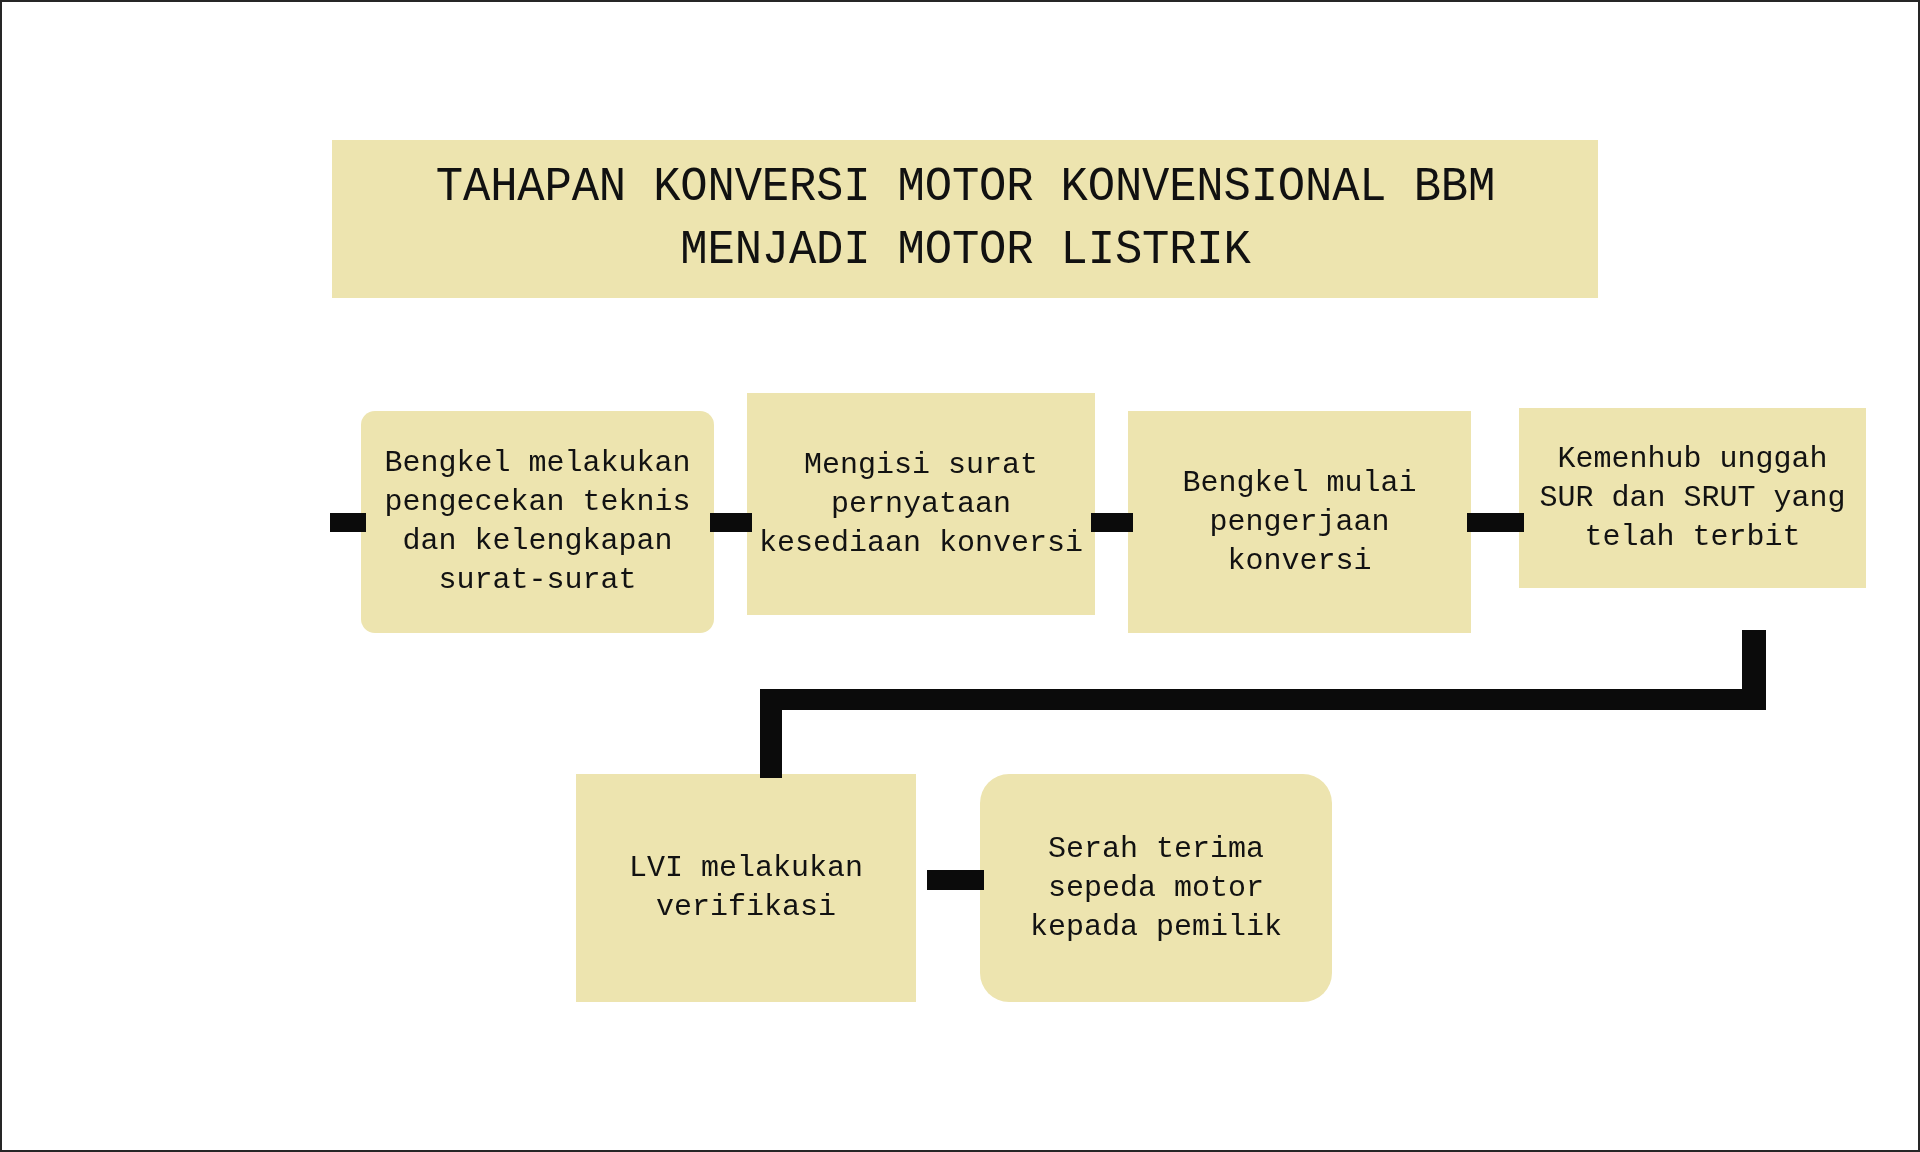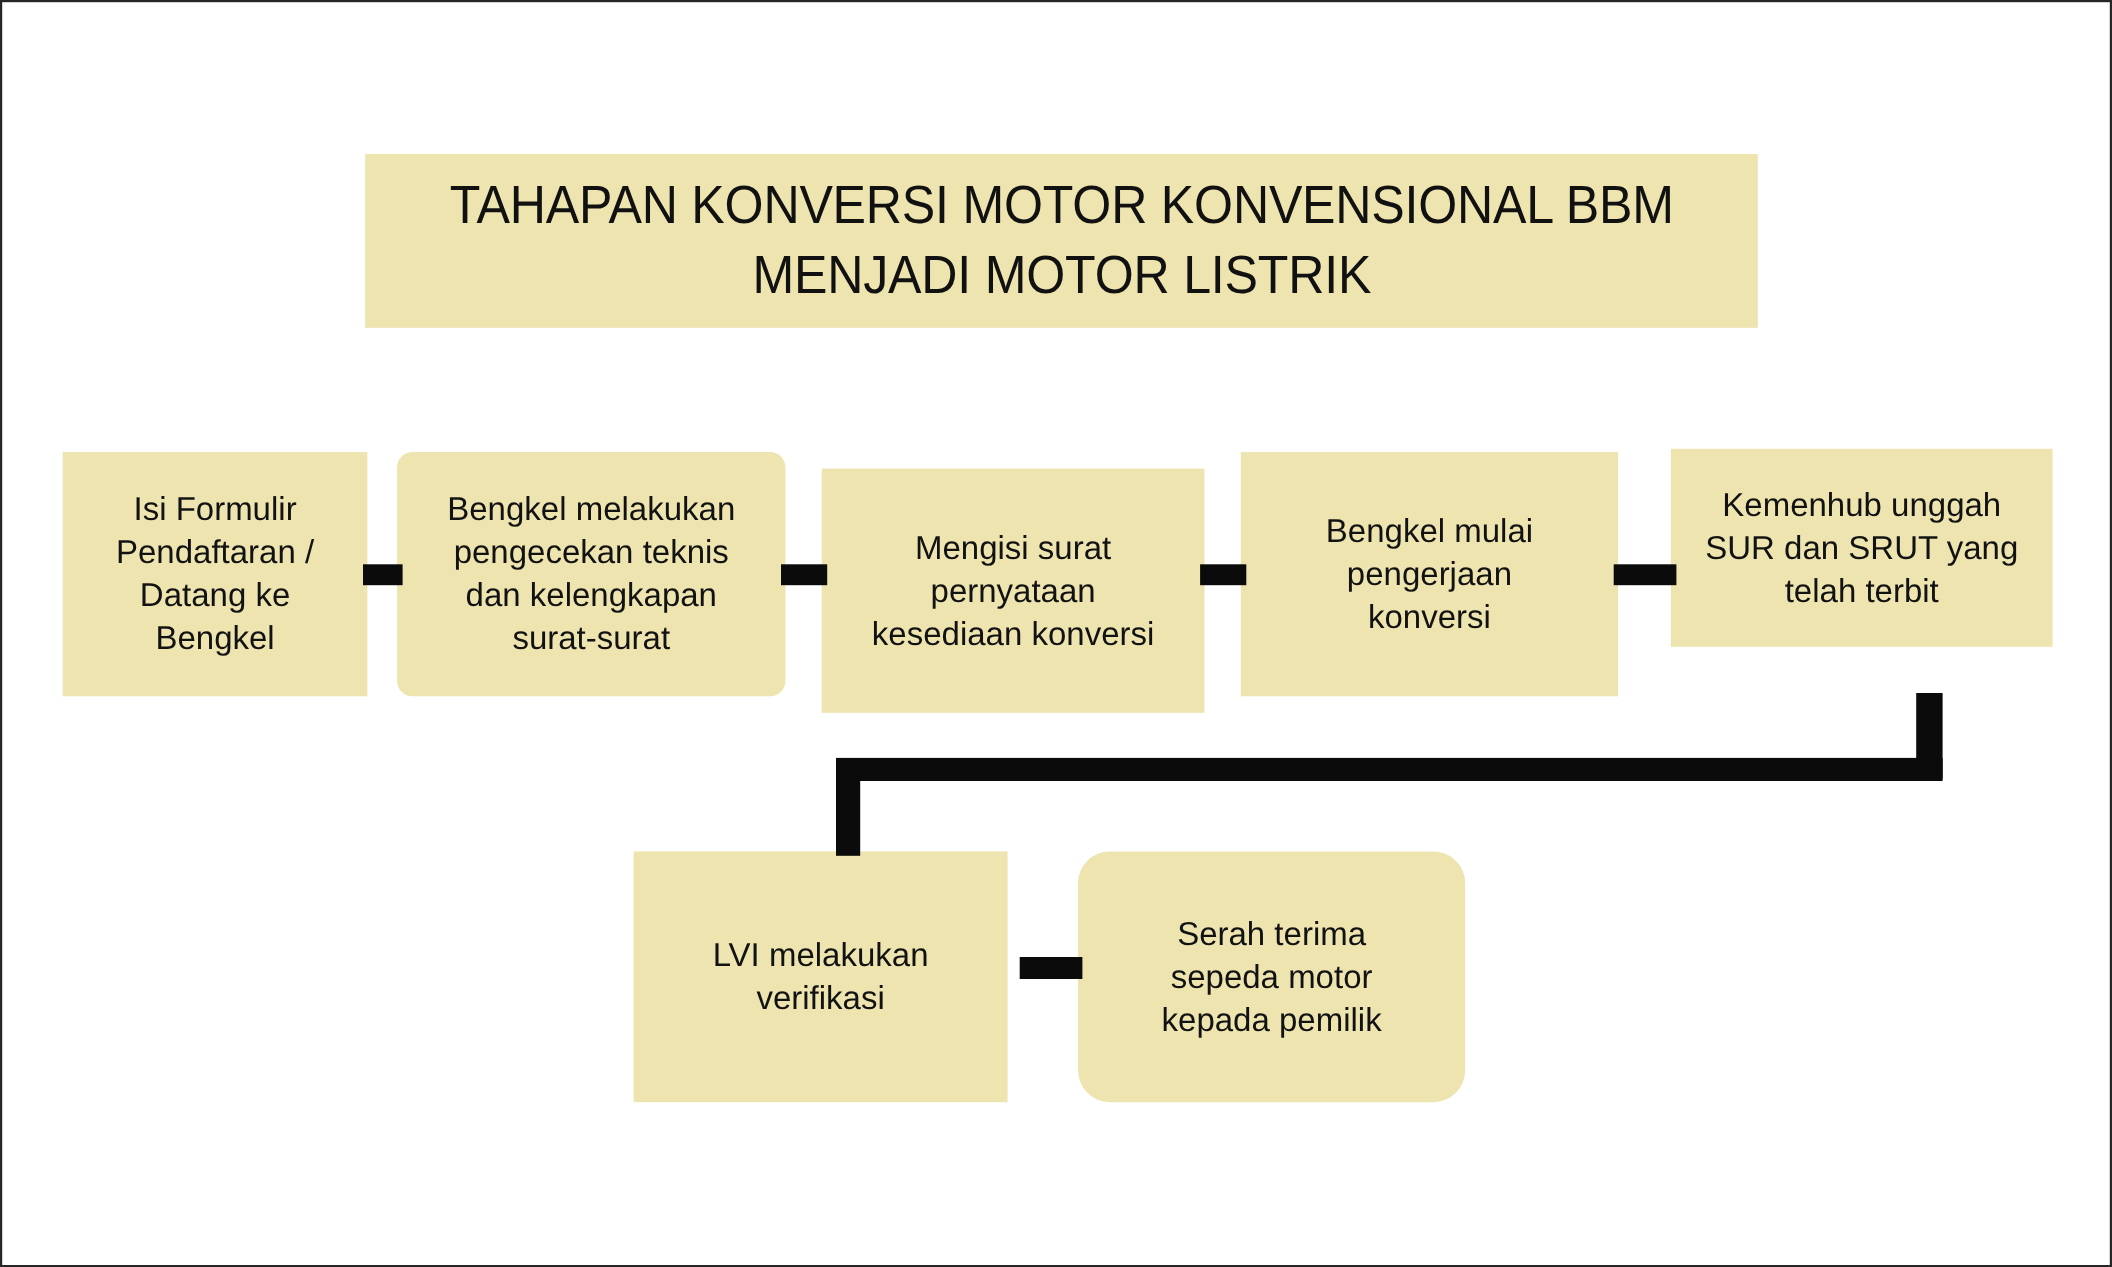--- a/index.html
+++ b/index.html
@@ -8,21 +8,21 @@
     background: #ffffff;
   }
   #canvas {
     position: relative;
     width: 1920px;
     height: 1152px;
     background: #ffffff;
     box-sizing: border-box;
     border: 2px solid #262626;
     overflow: hidden;
-    font-family: Liberation Sans, sans-serif;
+    font-family: Liberation Mono, monospace;
   }
 
   
   .title-banner {
     position: absolute;
     left: 330px;
     top: 138px;
     width: 1266px;
     height: 158px;
     background: #EDE4AF;
@@ -56,21 +56,21 @@
     color: #121212;
     font-size: 30px;
     line-height: 1.30;
     padding: 4px 8px;
   }
   .node .node-text { white-space: pre-line; display: block; width: 100%; }
 
   
   #node-1 { left: 55px;   top: 409px; width: 277px; height: 222px; }
   #node-2 { left: 359px;  top: 409px; width: 353px; height: 222px; border-radius: 14px; }
-  #node-3 { left: 745px;  top: 424px; width: 348px; height: 222px; }
+  #node-3 { left: 745px;  top: 391px; width: 348px; height: 222px; }
   #node-4 { left: 1126px; top: 409px; width: 343px; height: 222px; }
   #node-5 { left: 1517px; top: 406px; width: 347px; height: 180px; }
 
   
   #node-6 { left: 574px; top: 772px; width: 340px; height: 228px; justify-content: flex-end; }
   #node-7 { left: 978px; top: 772px; width: 352px; height: 228px; border-radius: 29px; }
 
   
   .conn {
     position: absolute;
@@ -93,26 +93,20 @@
 </head>
 <body>
 
 <div id="canvas">
 
   <div class="title-banner">
     <span class="title-text">TAHAPAN KONVERSI MOTOR KONVENSIONAL BBM
 MENJADI MOTOR LISTRIK</span>
   </div>
 
-  <div class="node" id="node-1">
-    <span class="node-text">Isi Formulir
-Pendaftaran /
-Datang ke
-Bengkel</span>
-  </div>
 
   <div class="node" id="node-2">
     <span class="node-text">Bengkel melakukan
 pengecekan teknis
 dan kelengkapan
 surat-surat</span>
   </div>
 
   <div class="node" id="node-3">
     <span class="node-text">Mengisi surat

